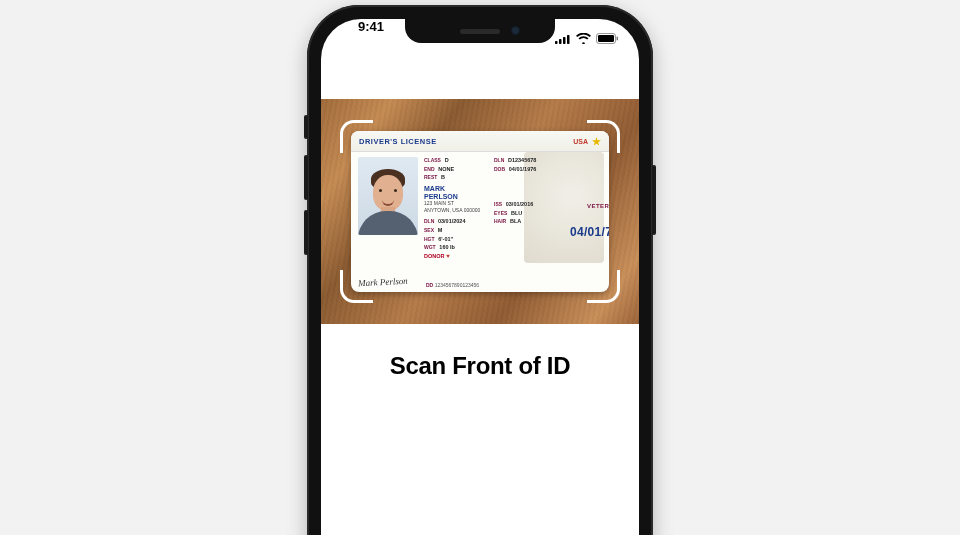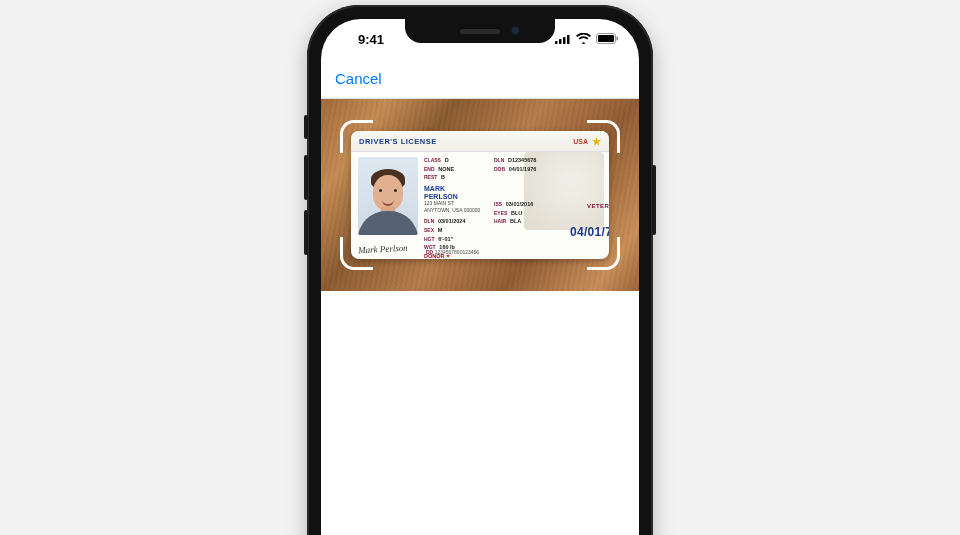--- a/index.html
+++ b/index.html
@@ -76,21 +76,20 @@
     box-shadow: inset 0 0 2px #000;
     position: absolute; right: 35px; top: 7px;
   }
 
   .status-bar {
     position: absolute;
     top: 0; left: 0; right: 0;
     height: 40px;
     display: flex;
     justify-content: space-between;
-    align-items: center;
     padding: 0 20px;
     box-sizing: border-box;
     font-size: 13px;
     font-weight: 600;
     color: #000;
     z-index: 20;
   }
   .status-left { width: 60px; text-align: center; }
   .status-right { display: flex; align-items: center; gap: 5px; }
 
@@ -108,21 +107,21 @@
   }
   .nav-bar .cancel {
     color: #007aff;
     font-size: 15px;
     font-weight: 400;
   }
 
   .camera-viewport {
     position: absolute;
     top: 80px; left: 0; right: 0;
-    height: 192px;
+    height: 225px;
     background: linear-gradient(125deg, #a06a3a 0%, #c48a52 15%, #8a5a30 30%, #b47a48 50%, #905b32 70%, #c88e58 90%, #9a6238 100%);
     overflow: hidden;
     z-index: 5;
   }
   
   .camera-viewport::before {
     content: "";
     position: absolute; inset: 0;
     background: repeating-linear-gradient(100deg, rgba(0,0,0,0.06) 0 2px, rgba(255,255,255,0.04) 2px 5px);
     opacity: 0.5;
@@ -266,23 +265,20 @@
           <span class="battery-icon">
             <svg width="23" height="11" viewBox="0 0 23 11">
                 <rect x="0.5" y="0.5" width="19" height="10" rx="2.5" fill="none" stroke="#000" stroke-opacity="0.4"></rect>
                 <rect x="2" y="2" width="16" height="7" rx="1.3" fill="#000"></rect>
                 <rect x="20.5" y="3.5" width="1.5" height="4" rx="0.75" fill="#000" fill-opacity="0.5"></rect>
               </svg>
           </span>
         </div>
       </div>
 
-      <div class="nav-bar">
-        <span class="cancel">Cancel</span>
-      </div>
 
       <div class="camera-viewport">
         <div class="id-card">
           <div class="id-top">
             <span class="id-title">DRIVER'S LICENSE</span>
             <span class="id-usa">
               <span>USA</span>
               <span class="star">★</span>
             </span>
           </div>
@@ -331,17 +327,18 @@
         </div>
         <div class="scan-frame">
           <div class="corner tl"></div>
           <div class="corner tr"></div>
           <div class="corner bl"></div>
           <div class="corner br"></div>
         </div>
       </div>
 
       <div class="instructions">
+        <h1>Scan Front of ID</h1>
       </div>
 
     </div>
   </div>
 </div>
 
 </body></html>

